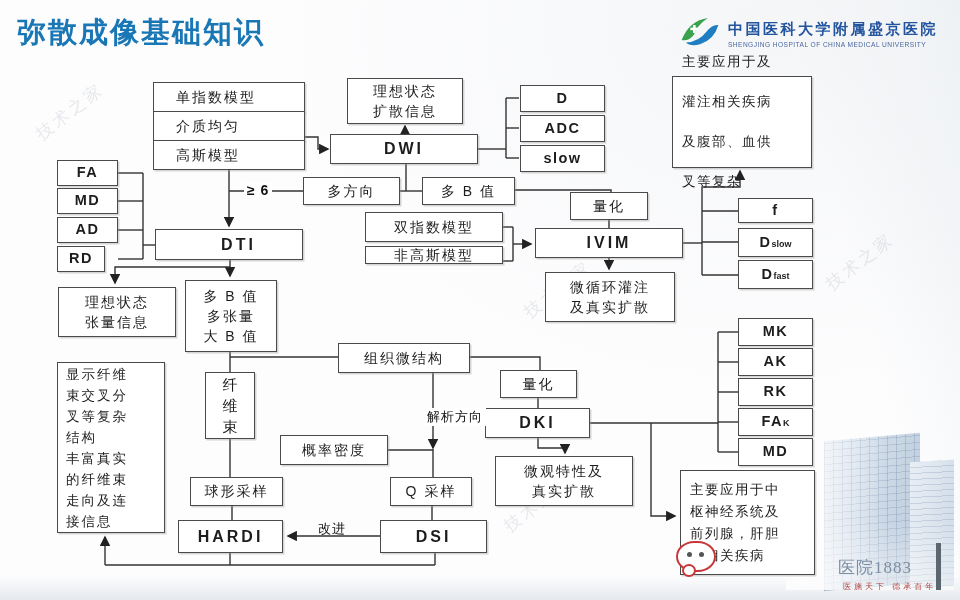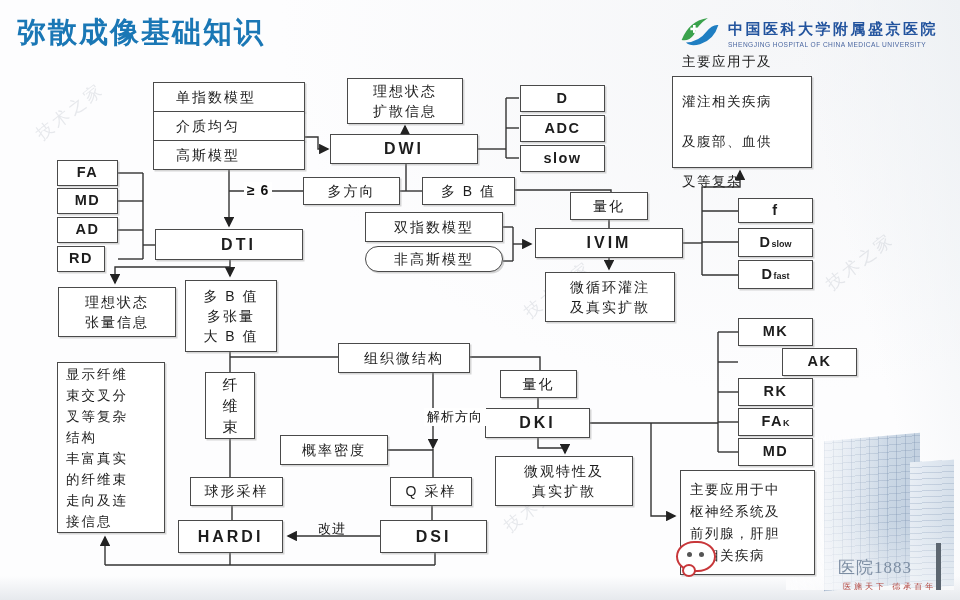--- a/index.html
+++ b/index.html
@@ -217,21 +217,21 @@
       </div>
       <div class="node acr-sm" style="left: 57px; top: 246px; width: 48px; height: 26px;">
         <div class="ln">RD</div>
       </div>
       <div class="node acr" style="left: 155px; top: 229px; width: 148px; height: 31px; padding-left: 19px;">
         <div class="ln">DTI</div>
       </div>
       <div class="node" style="left: 365px; top: 212px; width: 138px; height: 30px;">
         <div class="ln">双指数模型</div>
       </div>
-      <div class="node" style="left: 365px; top: 246px; width: 138px; height: 26px; border-radius: 13px;">
+      <div class="node" style="left: 365px; top: 246px; width: 138px; height: 18px;">
         <div class="ln">非高斯模型</div>
       </div>
       <div class="node acr" style="left: 535px; top: 228px; width: 148px; height: 30px;">
         <div class="ln">IVIM</div>
       </div>
       <div class="node acr-sm" style="left: 738px; top: 198px; width: 75px; height: 25px;">
         <div class="ln">f</div>
       </div>
       <div class="node acr-sm" style="left: 738px; top: 228px; width: 75px; height: 29px;">
         <span class="acr-wrap">
@@ -254,21 +254,21 @@
         <div class="ln">多张量</div>
         <div class="ln">大 B 值</div>
       </div>
       <div class="node" style="left: 545px; top: 272px; width: 130px; height: 50px;">
         <div class="ln">微循环灌注</div>
         <div class="ln">及真实扩散</div>
       </div>
       <div class="node acr-sm" style="left: 738px; top: 318px; width: 75px; height: 28px;">
         <div class="ln">MK</div>
       </div>
-      <div class="node acr-sm" style="left: 738px; top: 348px; width: 75px; height: 28px; margin-left: 44px;">
+      <div class="node acr-sm" style="left: 738px; top: 348px; width: 75px; height: 28px;">
         <div class="ln">AK</div>
       </div>
       <div class="node acr-sm" style="left: 738px; top: 378px; width: 75px; height: 28px;">
         <div class="ln">RK</div>
       </div>
       <div class="node acr-sm" style="left: 738px; top: 408px; width: 75px; height: 28px;">
         <span class="acr-wrap">
           <span>FA</span>
           <sub>K</sub>
         </span>

